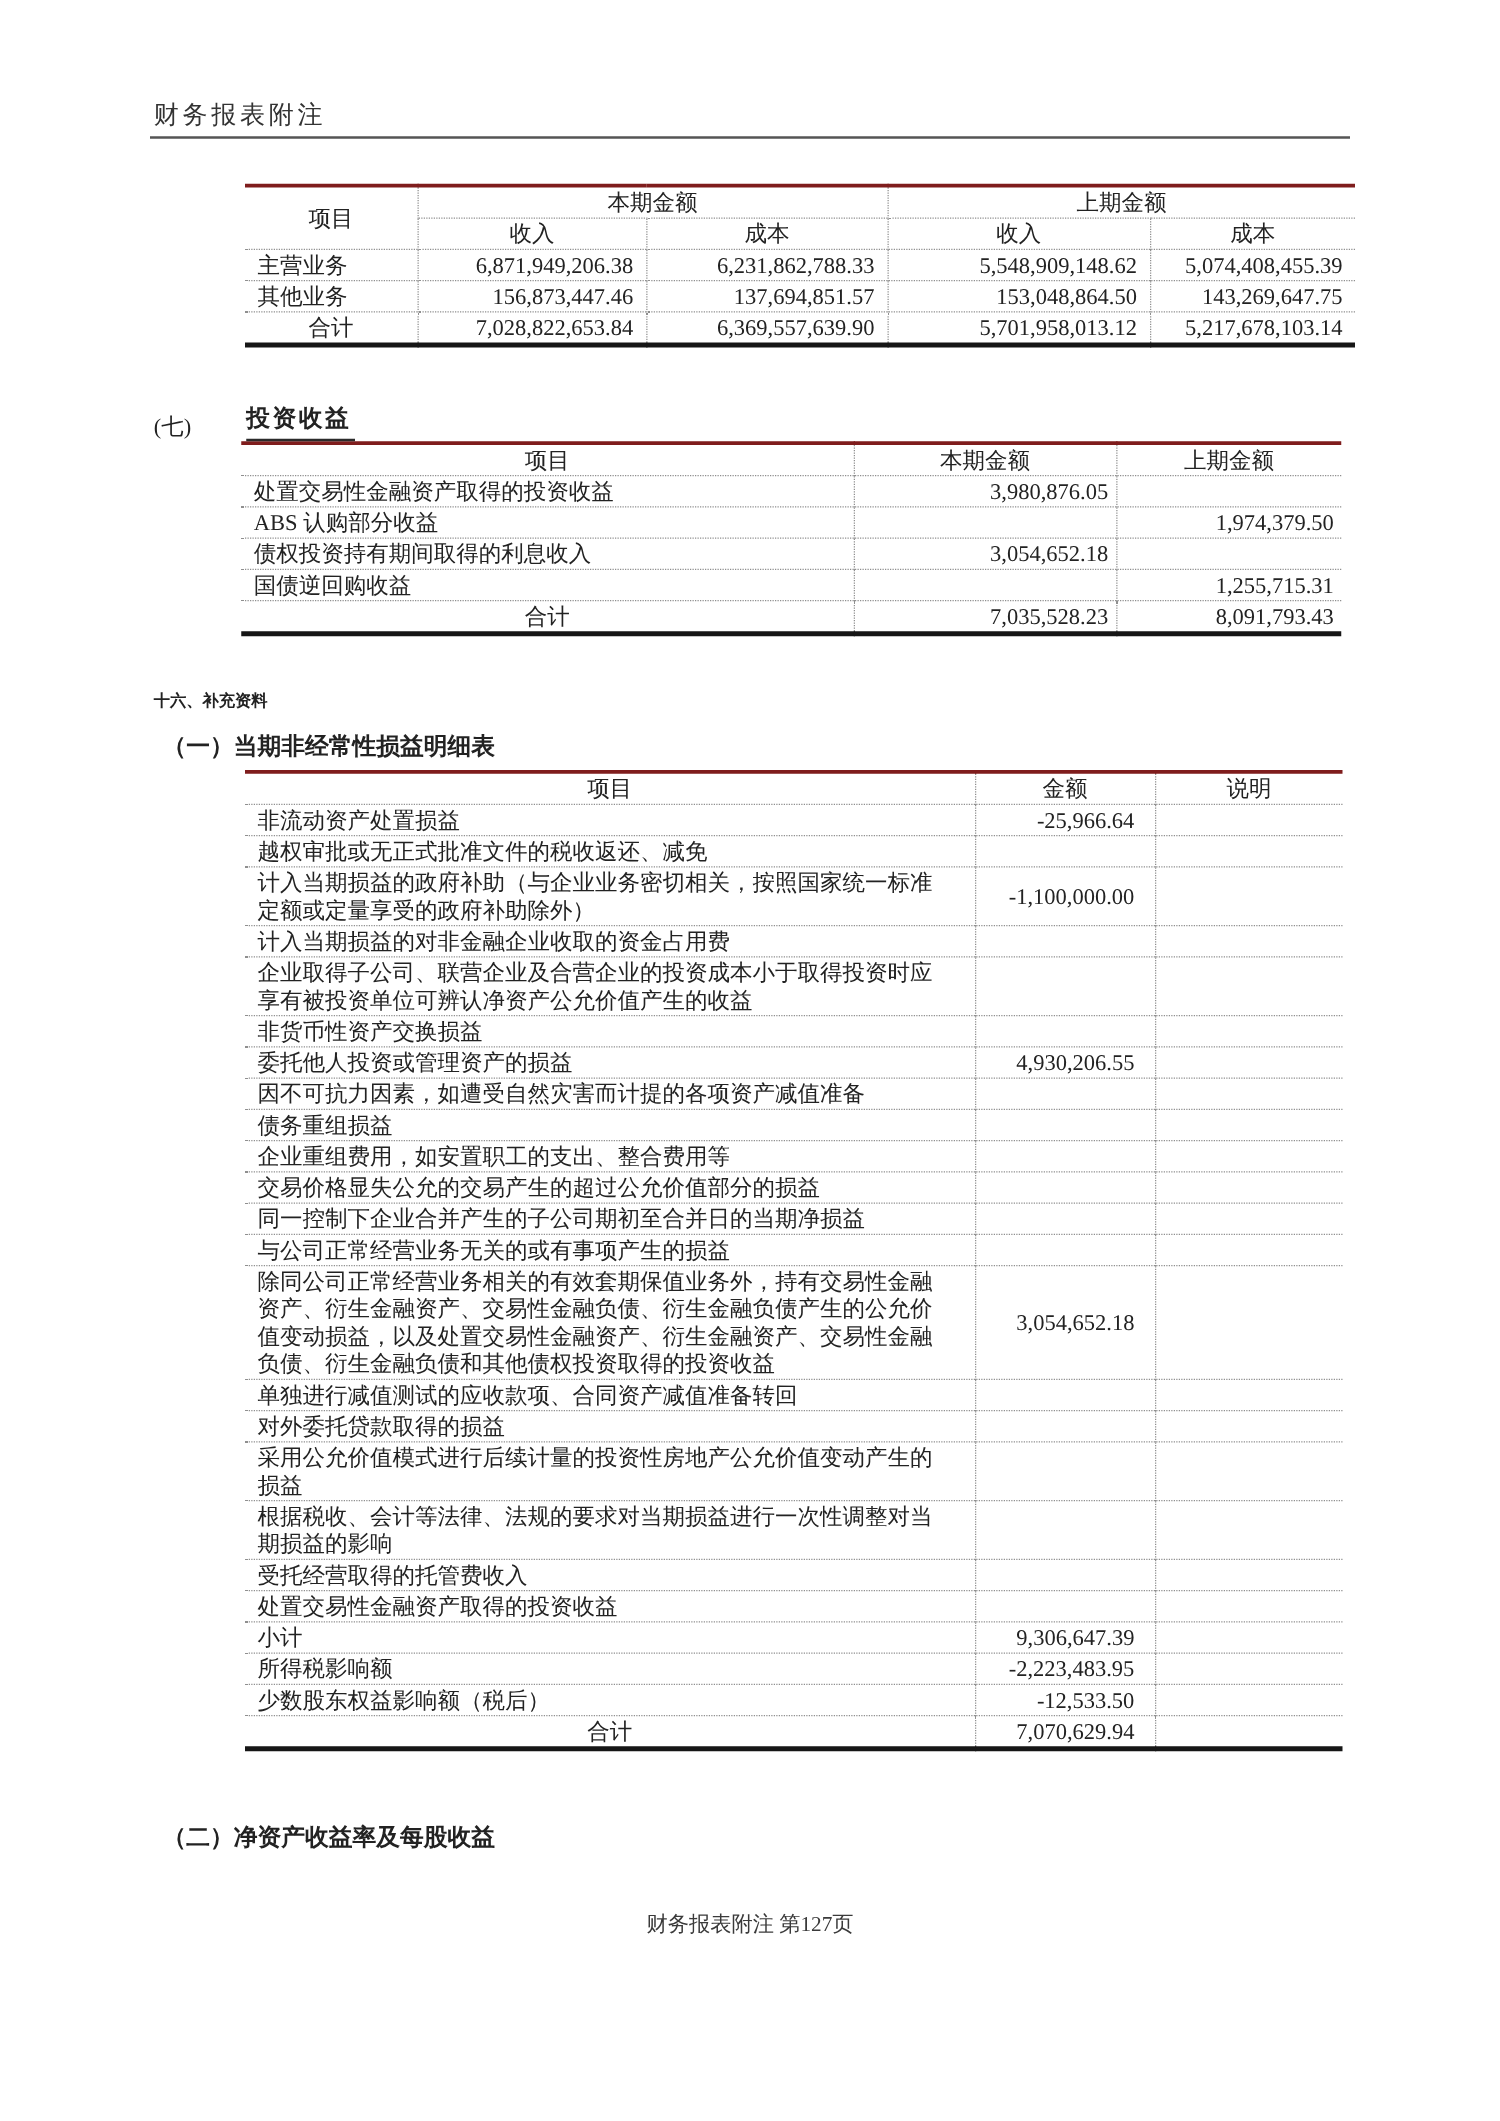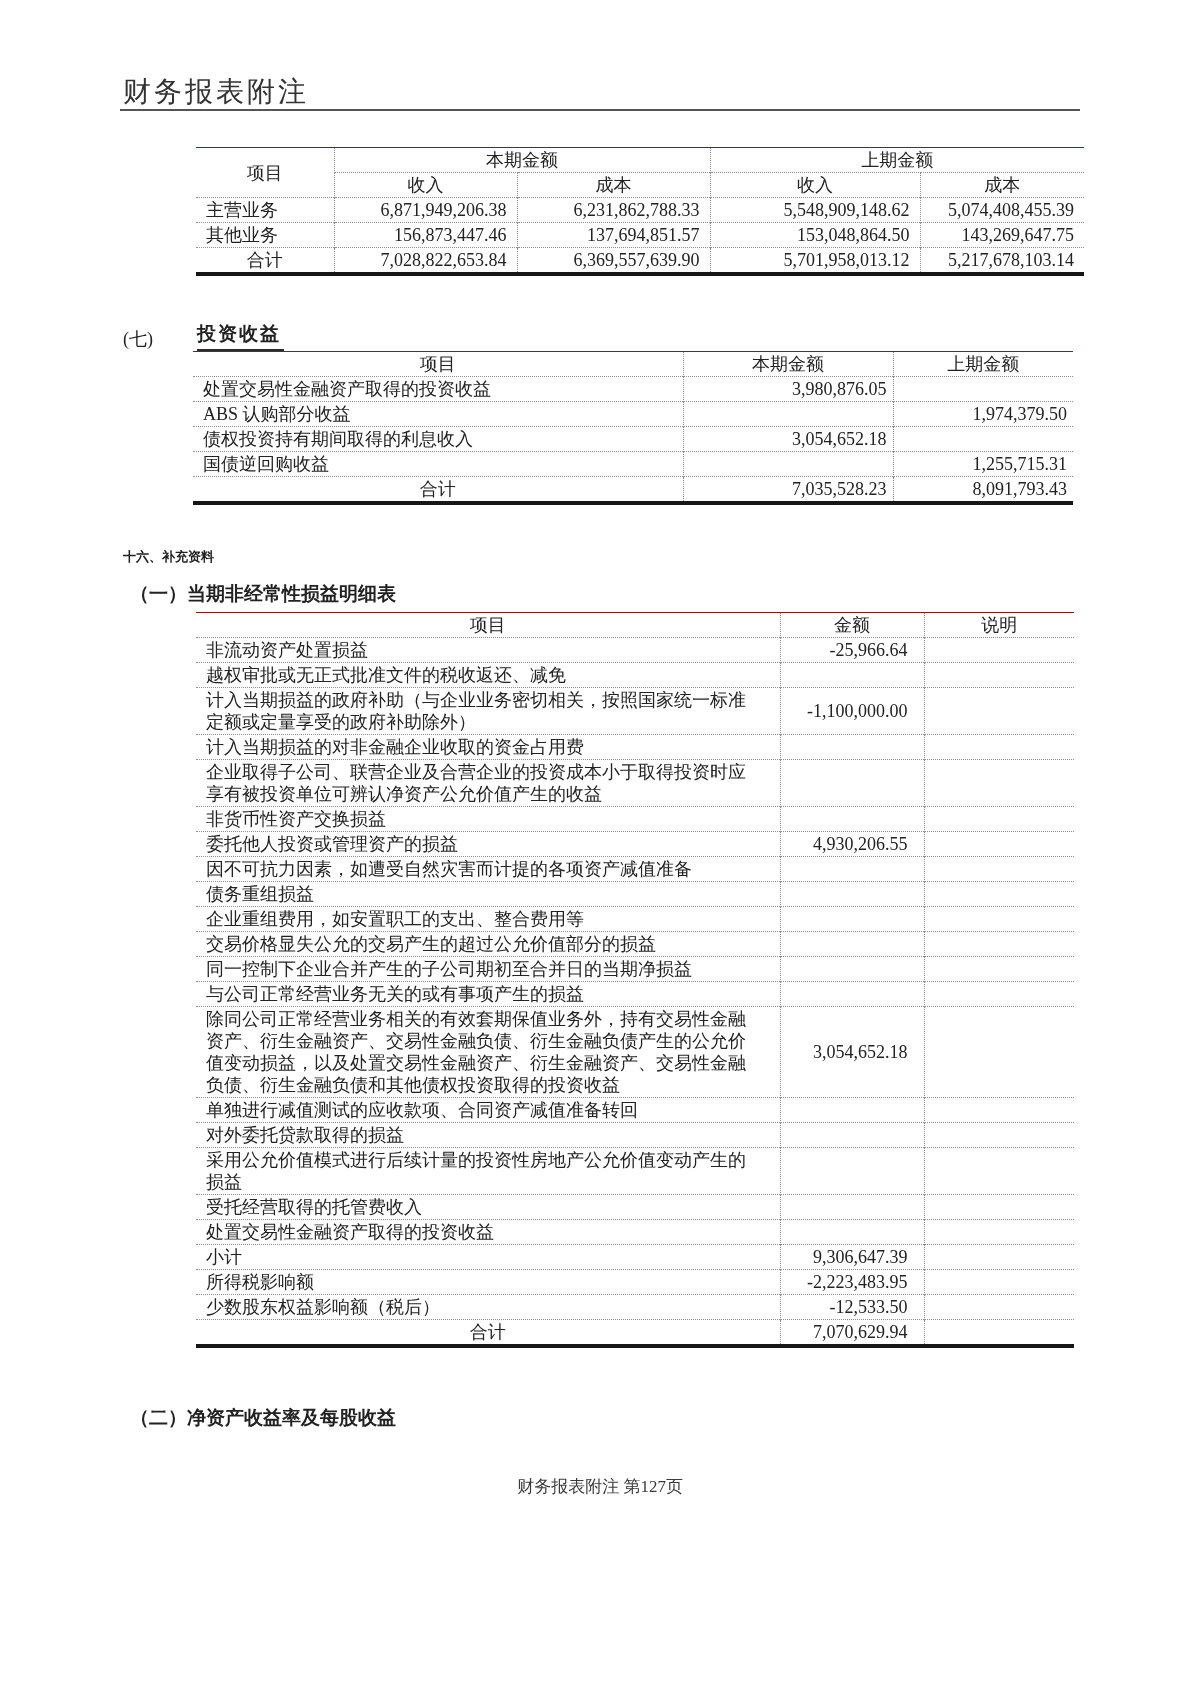--- a/index.html
+++ b/index.html
@@ -5,26 +5,26 @@
   html, body { margin:0; padding:0; background:#ffffff; }
   .page {
     width:1200px; height:1697px; background:#ffffff; overflow:hidden;
     font-family:"Liberation Serif","DejaVu Serif",serif; color:#222222;
     position:relative;
   }
   
   .doc-header { margin-left:120px; width:960px; padding-top:80px; }
   .doc-header-inner {
     border-bottom:2px solid #555555; padding:0 0 5px 3px;
-    font-size:28px; line-height:24px; letter-spacing:3px; color:#333333;
+    font-size:20px; line-height:24px; letter-spacing:3px; color:#333333;
   }
   
   table.tbl {
     border-collapse:collapse; table-layout:fixed;
-    border-top:1px solid #7f1d1d; border-bottom:4px solid #161616;
+    border-top:3px solid #7f1d1d; border-bottom:4px solid #161616;
     font-size:18px;
   }
   table.tbl th, table.tbl td {
     font-weight:normal; line-height:22px; padding:1px 0;
     vertical-align:middle; overflow:hidden;
   }
   table.tbl tr + tr > th, table.tbl tr + tr > td { border-top:1px dotted #8f8f8f; }
   .bl { border-left:1px dotted #8f8f8f; }
   .c { text-align:center; }
   .l { text-align:left; padding-left:10px !important; }
@@ -245,20 +245,25 @@
         <td class="l">对外委托贷款取得的损益</td>
         <td class="num bl"></td>
         <td class="bl"></td>
       </tr>
       <tr>
         <td class="l">采用公允价值模式进行后续计量的投资性房地产公允价值变动产生的损益</td>
         <td class="num bl"></td>
         <td class="bl"></td>
       </tr>
       <tr>
+        <td class="l">根据税收、会计等法律、法规的要求对当期损益进行一次性调整对当期损益的影响</td>
+        <td class="num bl"></td>
+        <td class="bl"></td>
+      </tr>
+      <tr>
         <td class="l">受托经营取得的托管费收入</td>
         <td class="num bl"></td>
         <td class="bl"></td>
       </tr>
       <tr>
         <td class="l">处置交易性金融资产取得的投资收益</td>
         <td class="num bl"></td>
         <td class="bl"></td>
       </tr>
       <tr>

